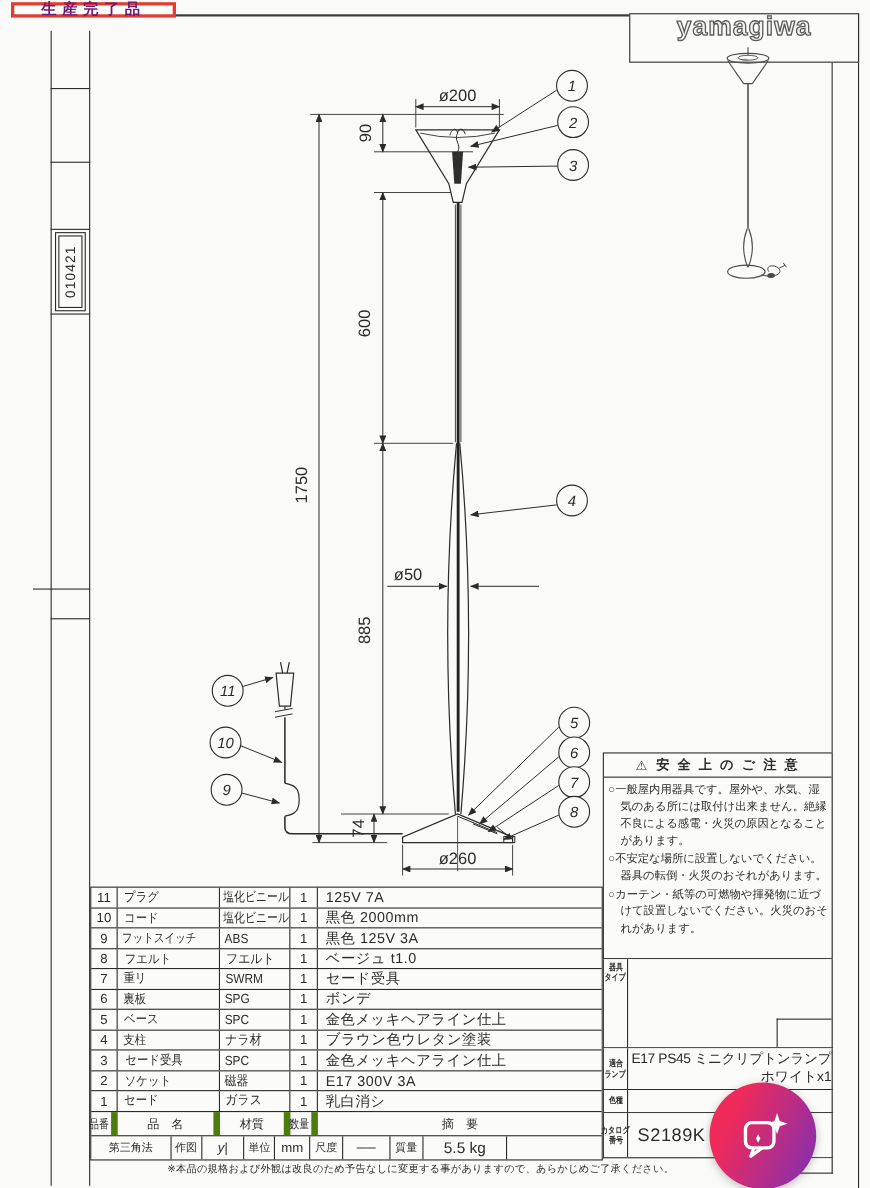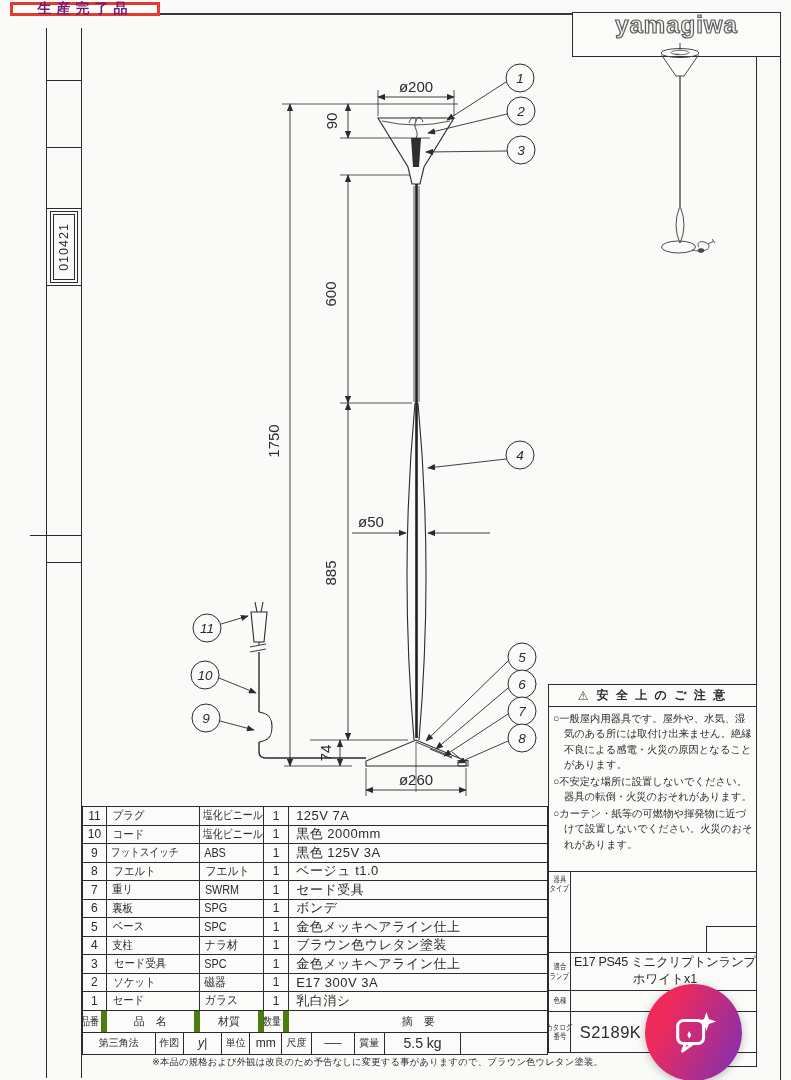--- a/index.html
+++ b/index.html
@@ -55,21 +55,21 @@
   .irow > div:last-child { border-right:none; }
   .lab { font-size:10px; }
   .cmp { display:inline-block; transform:scaleX(.82); transform-origin:0 50%; white-space:nowrap; }
   .cmpc { display:inline-block; transform:scaleX(.9); white-space:nowrap; }
   
   .spec { position:absolute; left:548px; border-left:1.5px solid #2b2b2b;
           border-right:1.5px solid #2b2b2b; border-bottom:1px solid #2b2b2b;
           display:flex; background:#fbfbf9; }
   .spec .labcell { width:22px; border-right:1px solid #2b2b2b; display:flex;
           flex-direction:column; align-items:center; font-size:8px; line-height:1.15;
-          color:#2b2b2b; }
+          color:#2b2b2b;font-weight:bold; }
   .tiny { display:inline-block; transform:scaleX(.8); white-space:nowrap; }
   .chatbtn { position:absolute; left:645px; top:984px; width:97px; height:97px;
           border-radius:50%; background:linear-gradient(115deg,#ee2a5b 25%,#8e2fa8 88%);
           display:flex; align-items:center; justify-content:center; z-index:9;
           box-shadow:0 2px 8px rgba(0,0,0,.25); cursor:pointer; }
   .fnote { position:absolute; left:152px; top:1056px; font-size:9.3px; white-space:nowrap;
           letter-spacing:.2px; }
   svg text { font-family:"Liberation Sans","DejaVu Sans",sans-serif; fill:#2b2b2b; }
 </style>
 </head>
@@ -421,21 +421,21 @@
     <div class="abs" style="right:0; bottom:0; width:50px; height:26px; border-left:1px solid #2b2b2b; border-top:1px solid #2b2b2b;"></div>
   </div>
 </div>
 <div class="spec" style="top:953px; width:209px; height:38px;">
   <div class="labcell" style="justify-content:center;">
     <span class="tiny">適合</span>
     <span class="tiny">ランプ</span>
   </div>
   <div style="flex:1; padding:1px 4px 0 3px; font-size:12.5px; line-height:1.35;">
     <div style="white-space:nowrap; letter-spacing:-.3px;">E17 PS45 ミニクリプトンランプ</div>
-    <div style="display:flex; justify-content:center;">
+    <div style="display:flex; justify-content:flex-end;">
       <span>ホワイト</span>
       <span>x1</span>
     </div>
   </div>
 </div>
 <div class="spec" style="top:991px; width:209px; height:21px;">
   <div class="labcell" style="justify-content:center;">
       <span class="tiny">色種</span>
     </div>
   <div style="flex:1;"></div>
@@ -446,21 +446,21 @@
     <span class="tiny">番号</span>
   </div>
   <div style="width:80px; border-right:1px solid #2b2b2b; display:flex; align-items:center; justify-content:center; font-size:16.5px; letter-spacing:.5px;">S2189K</div>
   <div style="width:18px; border-right:1px solid #2b2b2b; display:flex; align-items:center; justify-content:center; font-size:9px;">
     <span>型</span>
   </div>
   <div style="flex:1;"></div>
 </div>
 <div class="abs" style="left:700px; top:1053px; width:57px; height:14px; border:1px solid #2b2b2b; border-top:none; background:#fbfbf9;"></div>
 
-<div class="fnote">※本品の規格および外観は改良のため予告なしに変更する事がありますので、ブラウン色ウレタン塗装。</div>
+<div class="fnote">※本品の規格および外観は改良のため予告なしに変更する事がありますので、あらかじめご了承ください。</div>
 
 <div class="chatbtn">
   <svg width="46" height="46" viewBox="0 0 48 48">
     <rect x="7" y="11" width="27" height="24" rx="6" fill="none" stroke="#fff" stroke-width="3.2"></rect>
     <path d="M15,35 L12,43 L23,35" fill="none" stroke="#fff" stroke-width="3" stroke-linejoin="round"></path>
     <path d="M37,2 L39.5,9.5 L47,12 L39.5,14.5 L37,22 L34.5,14.5 L27,12 L34.5,9.5 Z" fill="#fff"></path>
     <path d="M19,22 L21,26 L19,30 L17,26 Z" fill="#fff"></path>
   </svg>
 </div>
 

